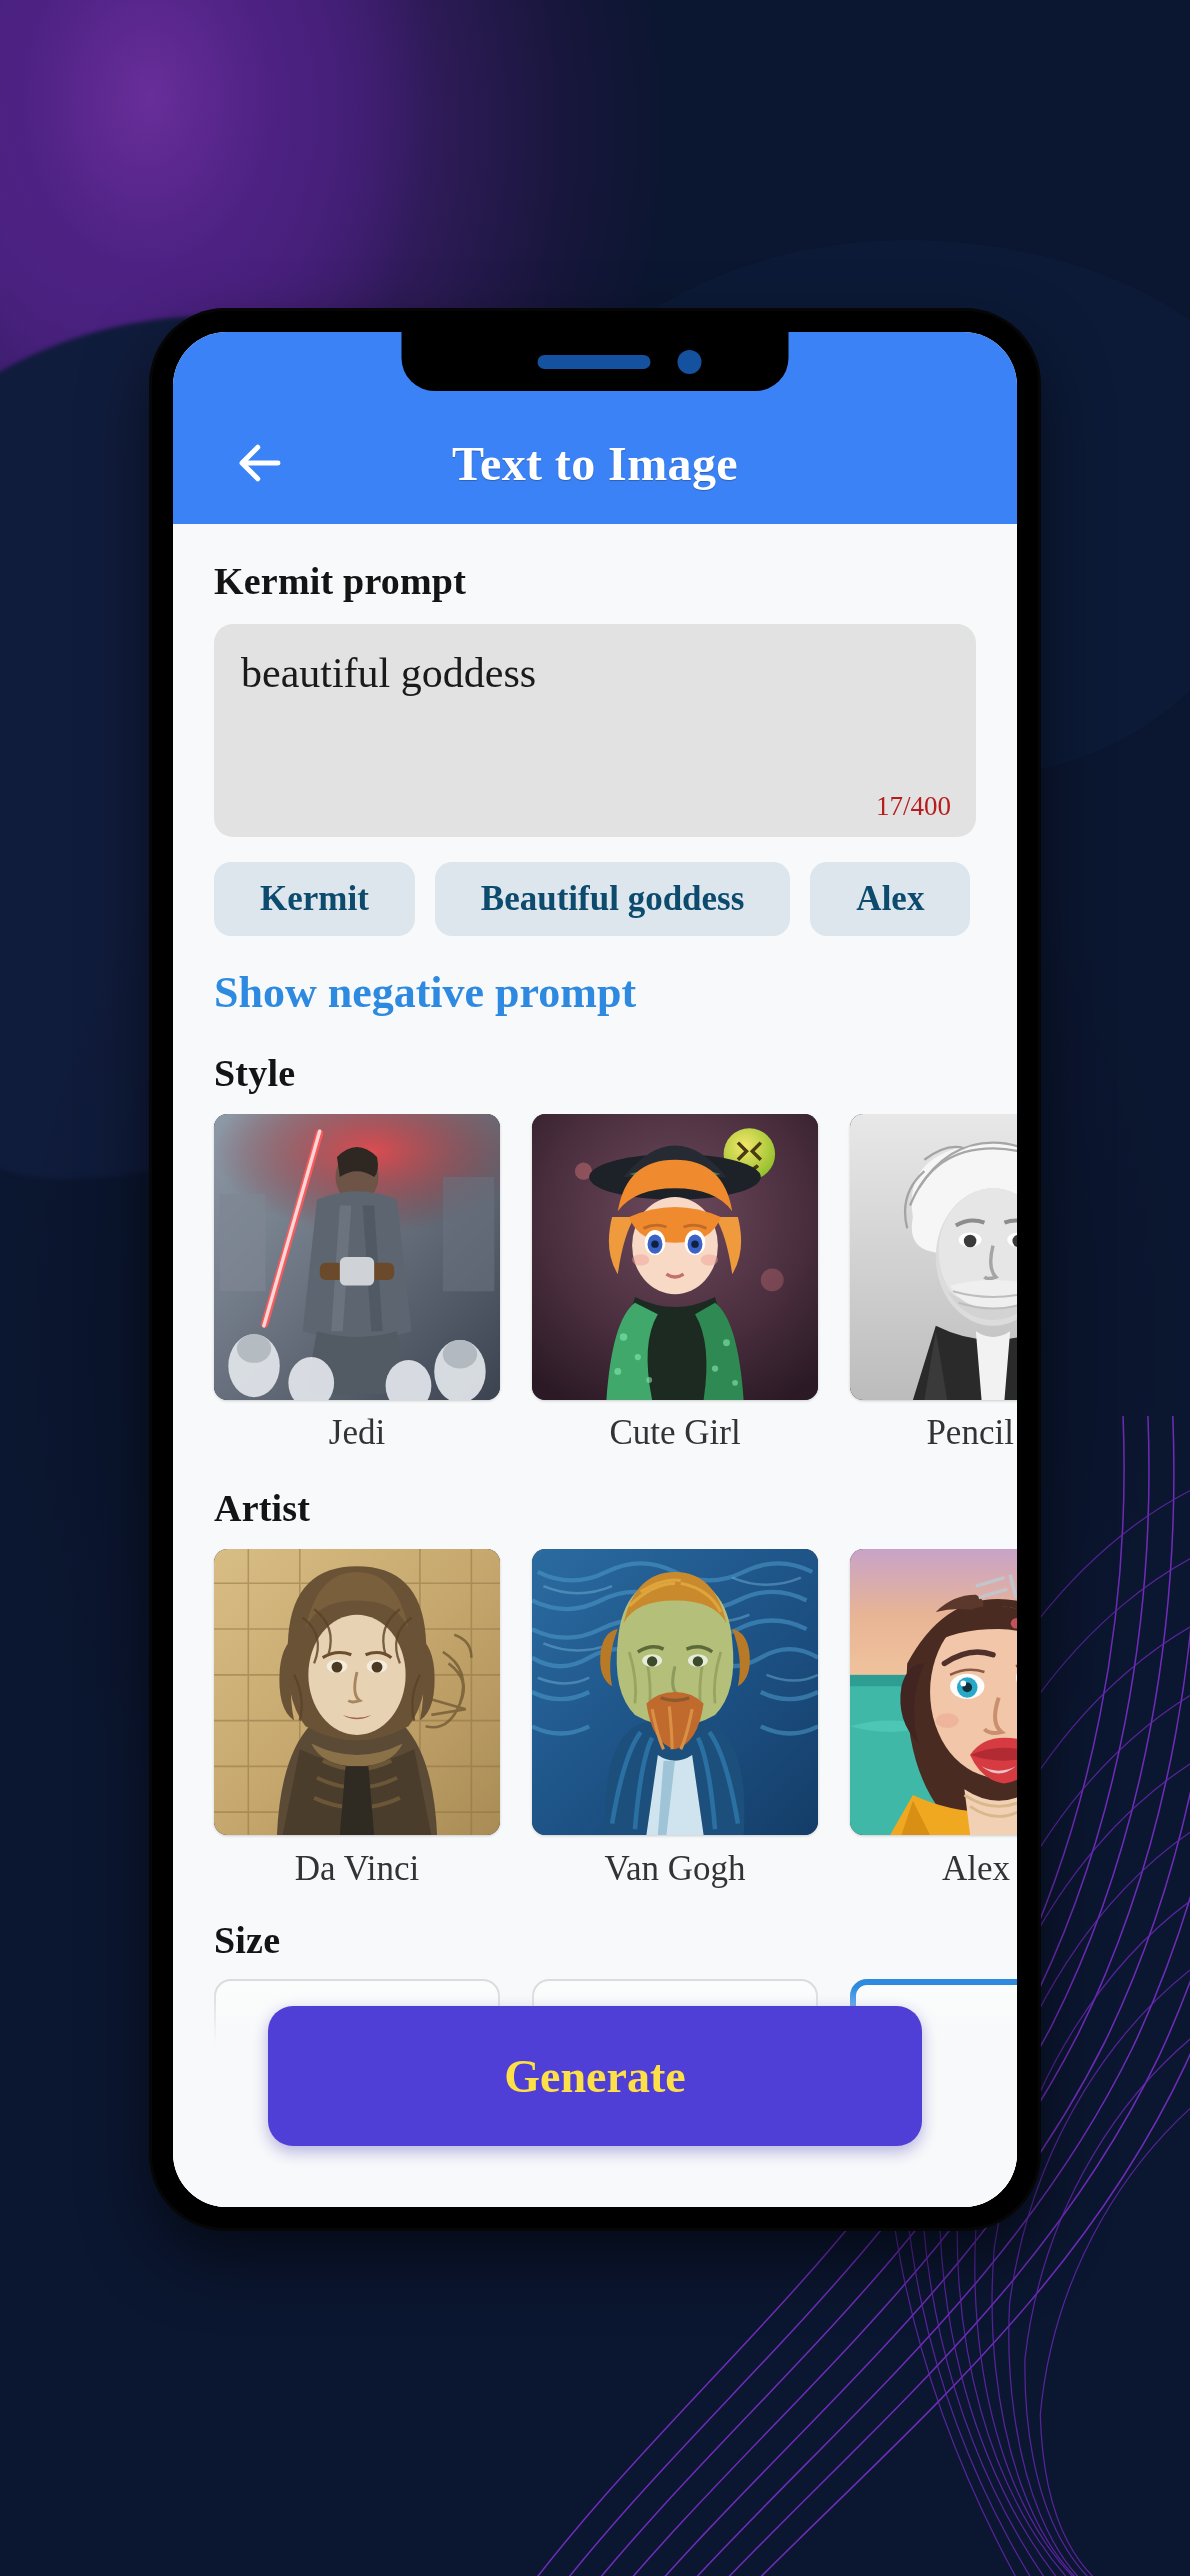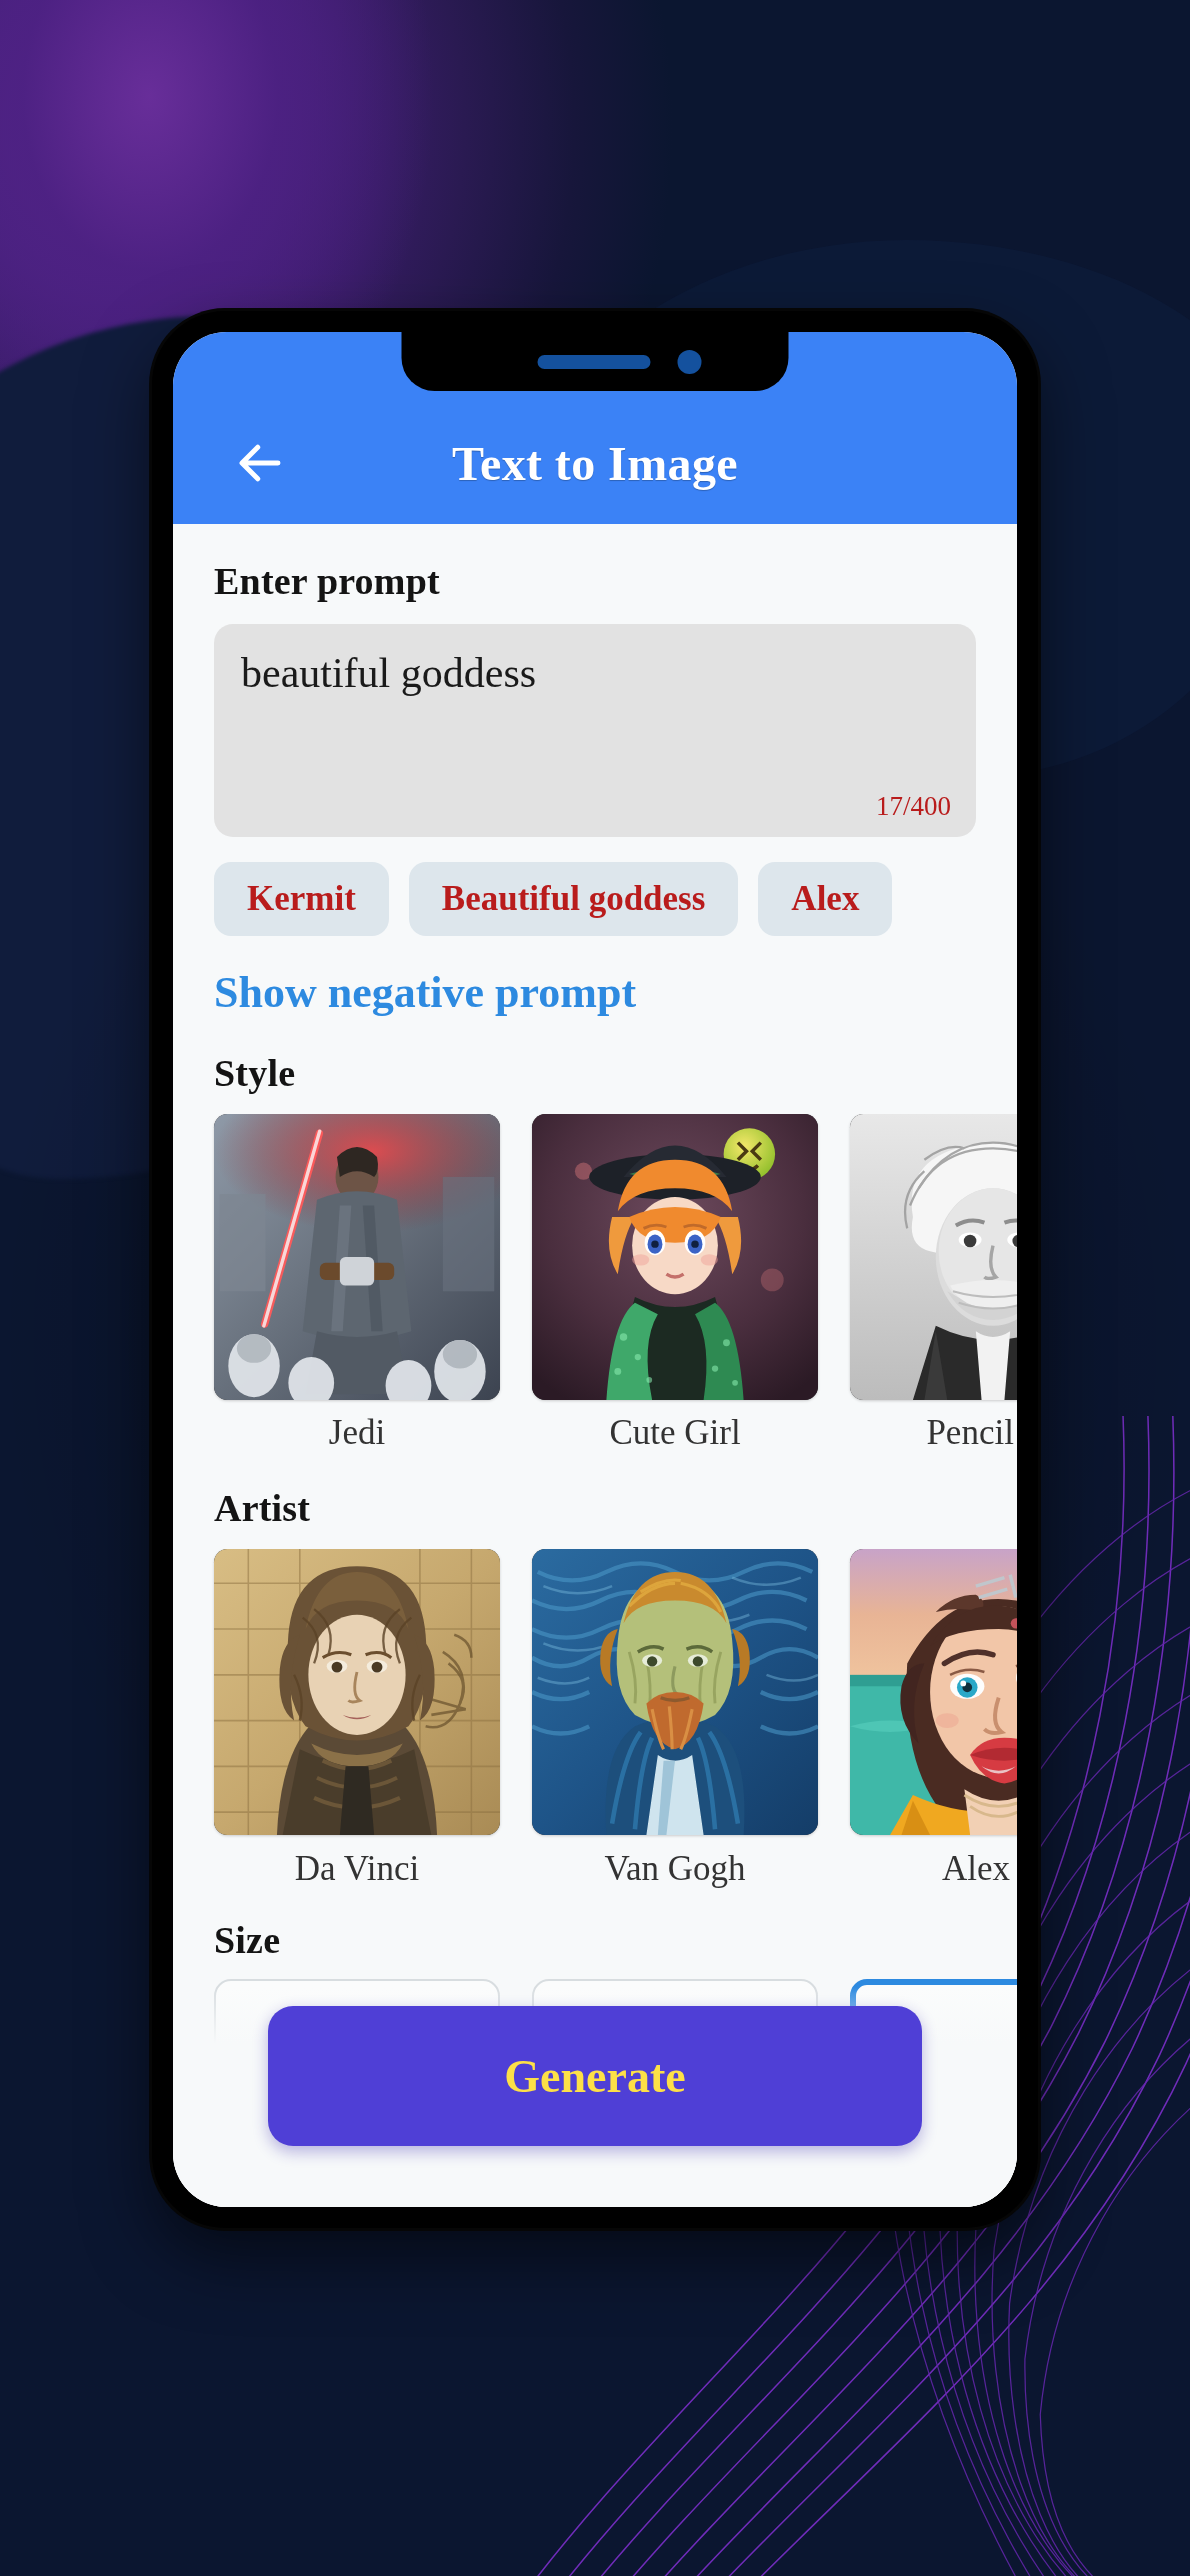--- a/index.html
+++ b/index.html
@@ -103,22 +103,22 @@
     position:absolute; right:25px; bottom:15.3px;
     font-size:27px; color:#b91c1c;
   }
 
   #chips{
     margin-top:25px; display:flex; gap:20px; flex-wrap:nowrap;
     overflow:hidden; padding-left:41px;
   }
   .chip{
     background:#dde6ec; border-radius:17px;
-    padding:17px 33px; font-size:35px; font-weight:bold;
-    color:#b91c1c; white-space:nowrap; cursor:pointer; flex:0 0 auto;
+    padding:17px 46px; font-size:35px; font-weight:bold;
+    color:#0c4a6e; white-space:nowrap; cursor:pointer; flex:0 0 auto;
   }
 
   #neg-link{
     margin-top:31px; font-size:44px; font-weight:bold;
     color:#2d8ae0; cursor:pointer; display:inline-block;
   }
 
   .section-title{ margin-top:33px; }
 
   .tiles{
@@ -217,21 +217,21 @@
         <svg viewBox="0 0 24 24">
           <path d="M20 12 H5 M11 5 L4 12 L11 19" fill="none" stroke="#ffffff" stroke-width="2.2" stroke-linecap="round" stroke-linejoin="round"></path>
         </svg>
       </div>
       <div id="app-title">Text to Image</div>
     </div>
 
     <div id="content">
 
       <div class="sec-pad">
-        <div id="prompt-label" class="label-strong">Enter prompt</div>
+        <div id="prompt-label" class="label-strong">Kermit prompt</div>
 
         <div id="prompt-box">
           <div id="prompt-value">beautiful goddess</div>
           <div id="prompt-counter">17/400</div>
         </div>
       </div>
 
       <div id="chips">
         <div class="chip">Kermit</div>
         <div class="chip">Beautiful goddess</div>

